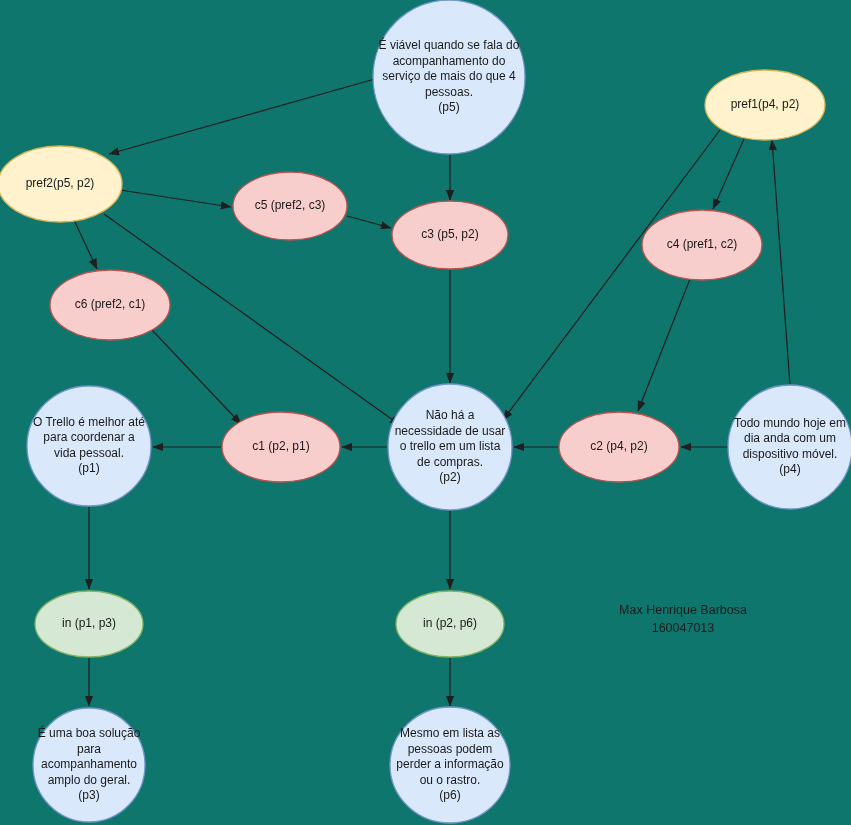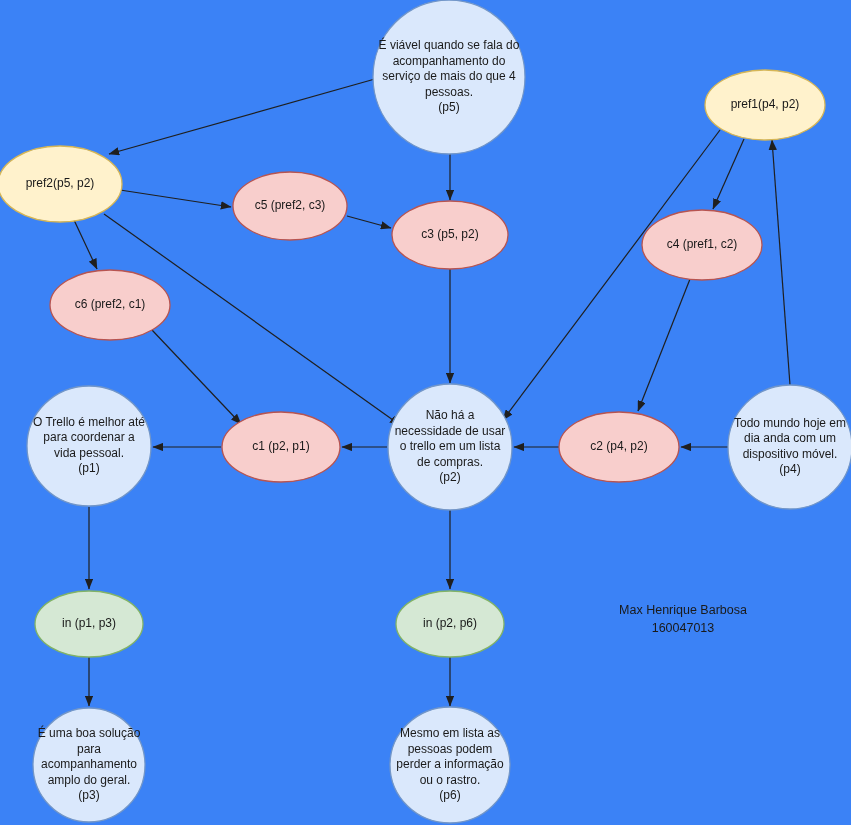--- a/index.html
+++ b/index.html
@@ -7,21 +7,21 @@
     padding: 0;
     background: #ffffff;
   }
   body {
     font-family: "Liberation Sans", sans-serif;
   }
   #canvas {
     position: relative;
     width: 851px;
     height: 825px;
-    background: #3b82f6;
+    background: #0f766e;
     overflow: hidden;
   }
   svg.graph {
     position: absolute;
     top: 0;
     left: 0;
     width: 851px;
     height: 825px;
   }
   .node-shape {

